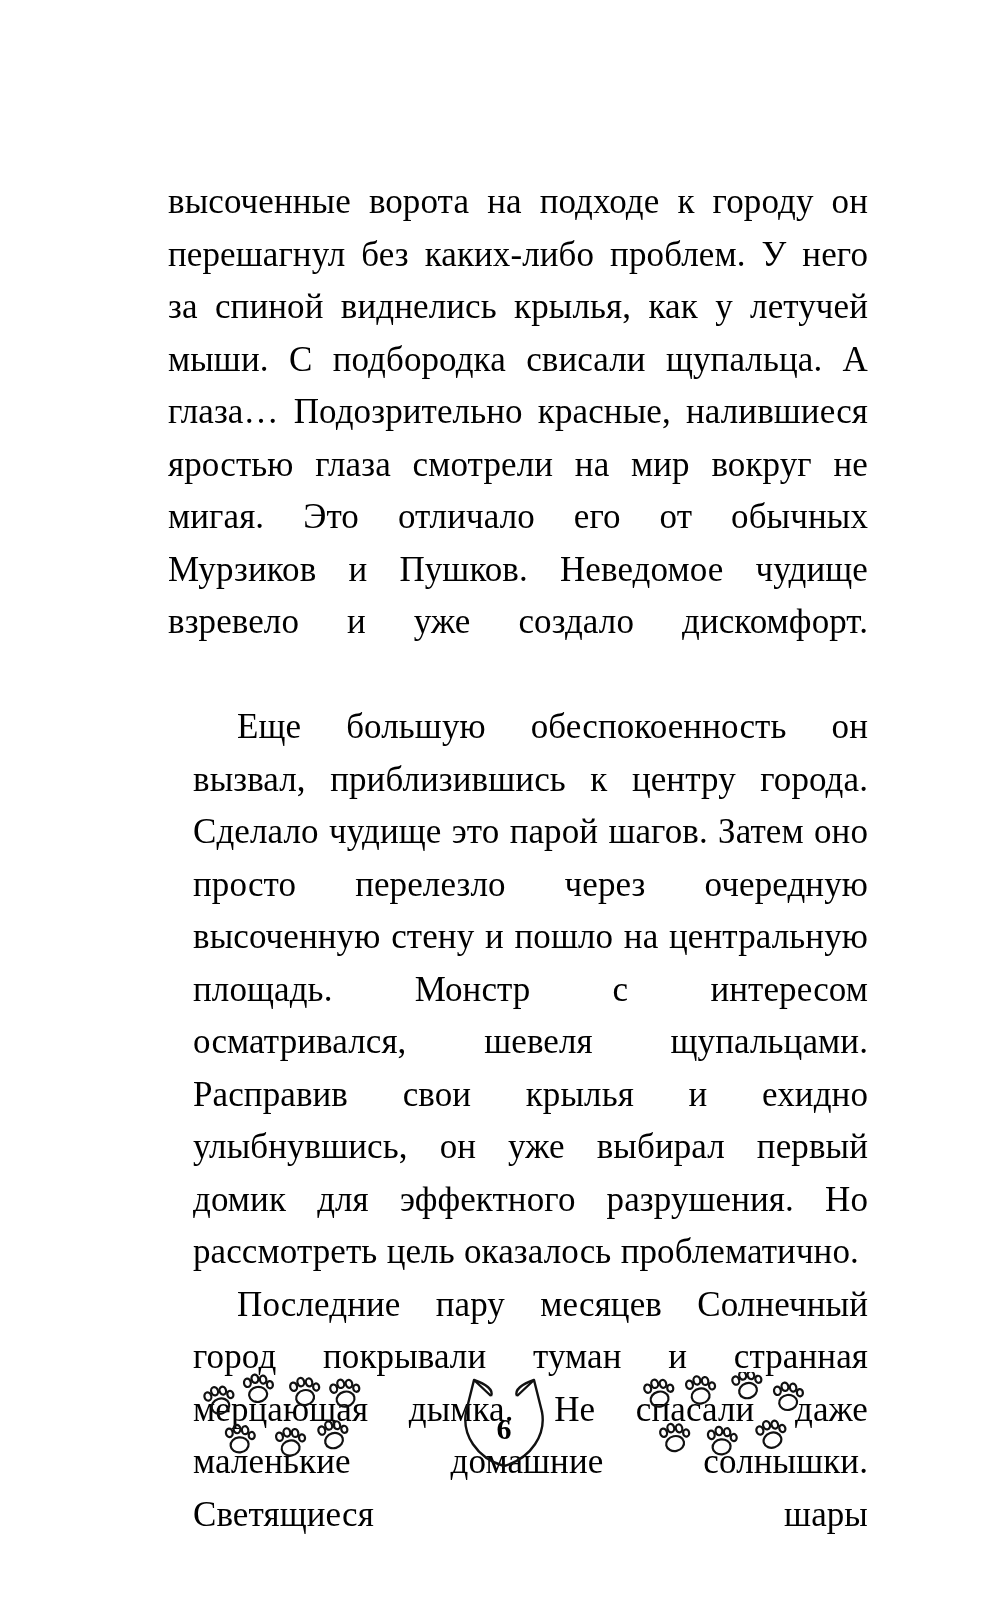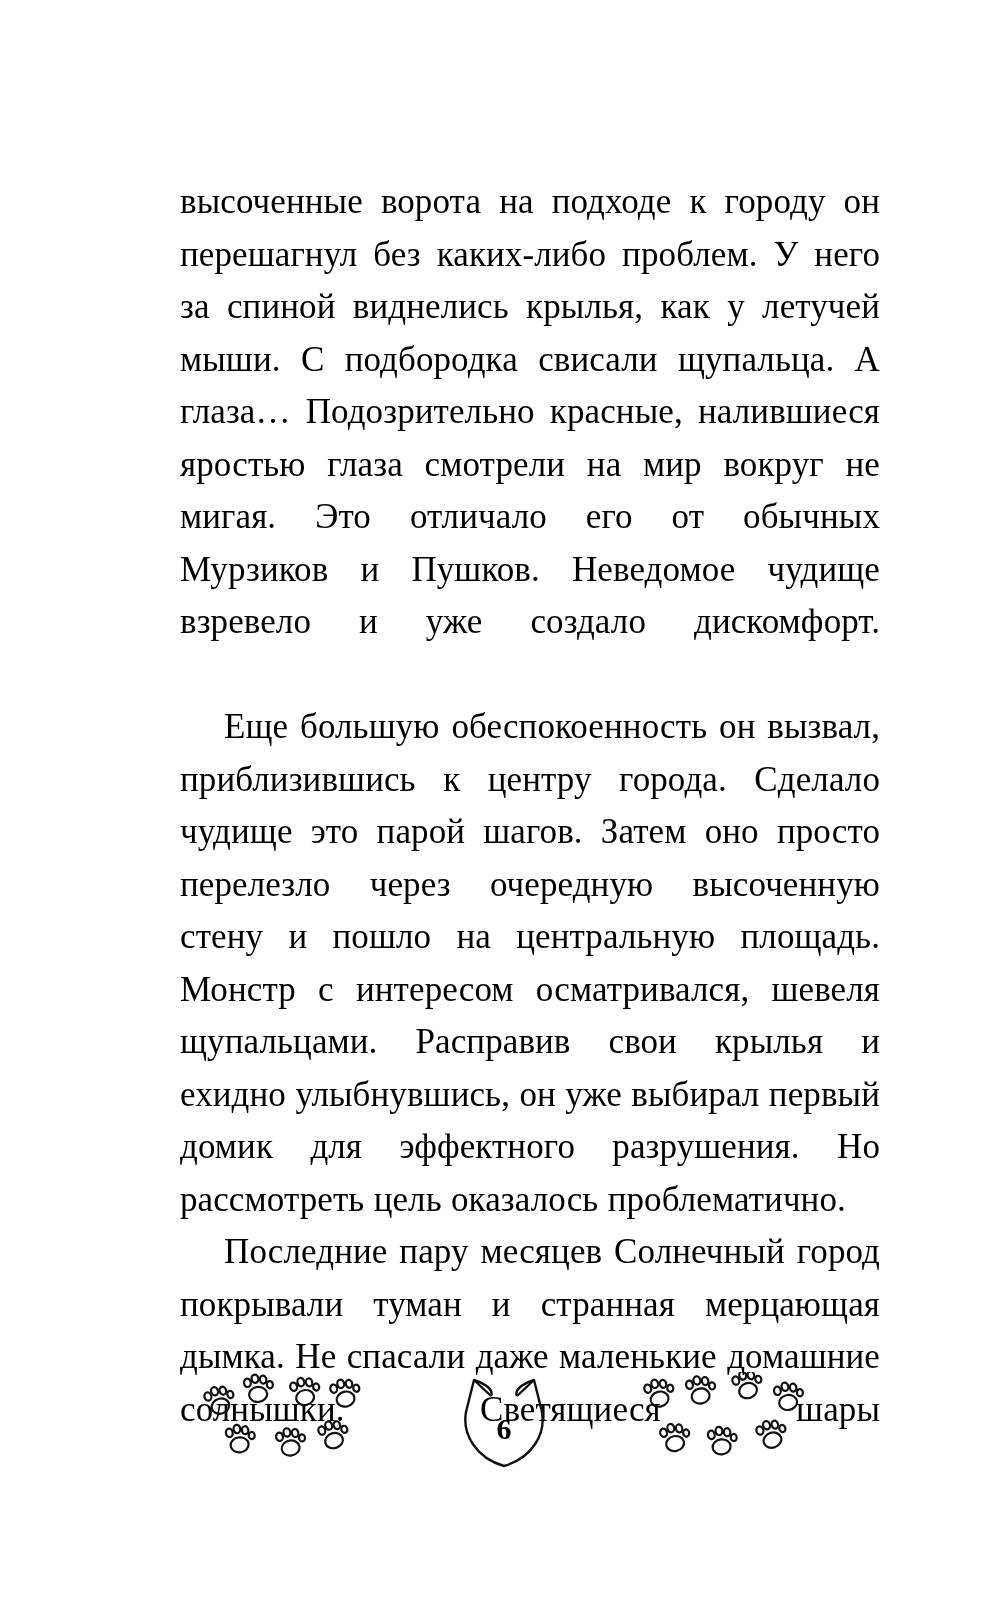--- a/index.html
+++ b/index.html
@@ -20,40 +20,41 @@
     position: absolute;
     left: 0;
     top: 0;
     width: 1000px;
     height: 1616px;
     box-sizing: border-box;
   }
 
   .text-block {
     position: absolute;
-    left: 180px;
+    left: 168px;
     top: 176px;
     width: 700px;
     font-family: Liberation Serif, serif;
   }
 
   .para {
     margin: 0;
     font-size: 35px;
     line-height: 52.5px;
     text-align: justify;
     text-justify: inter-word;
     letter-spacing: 0.1px;
     word-spacing: 0.4px;
   }
   .para.first {
     text-indent: 0;
   }
   .para.indent {
     text-indent: 44px;
+    margin-left: 25px;
   }
   
   .para.cut::after {
     content: "";
     display: inline-block;
     width: 100%;
   }
 
   
   .footer {

